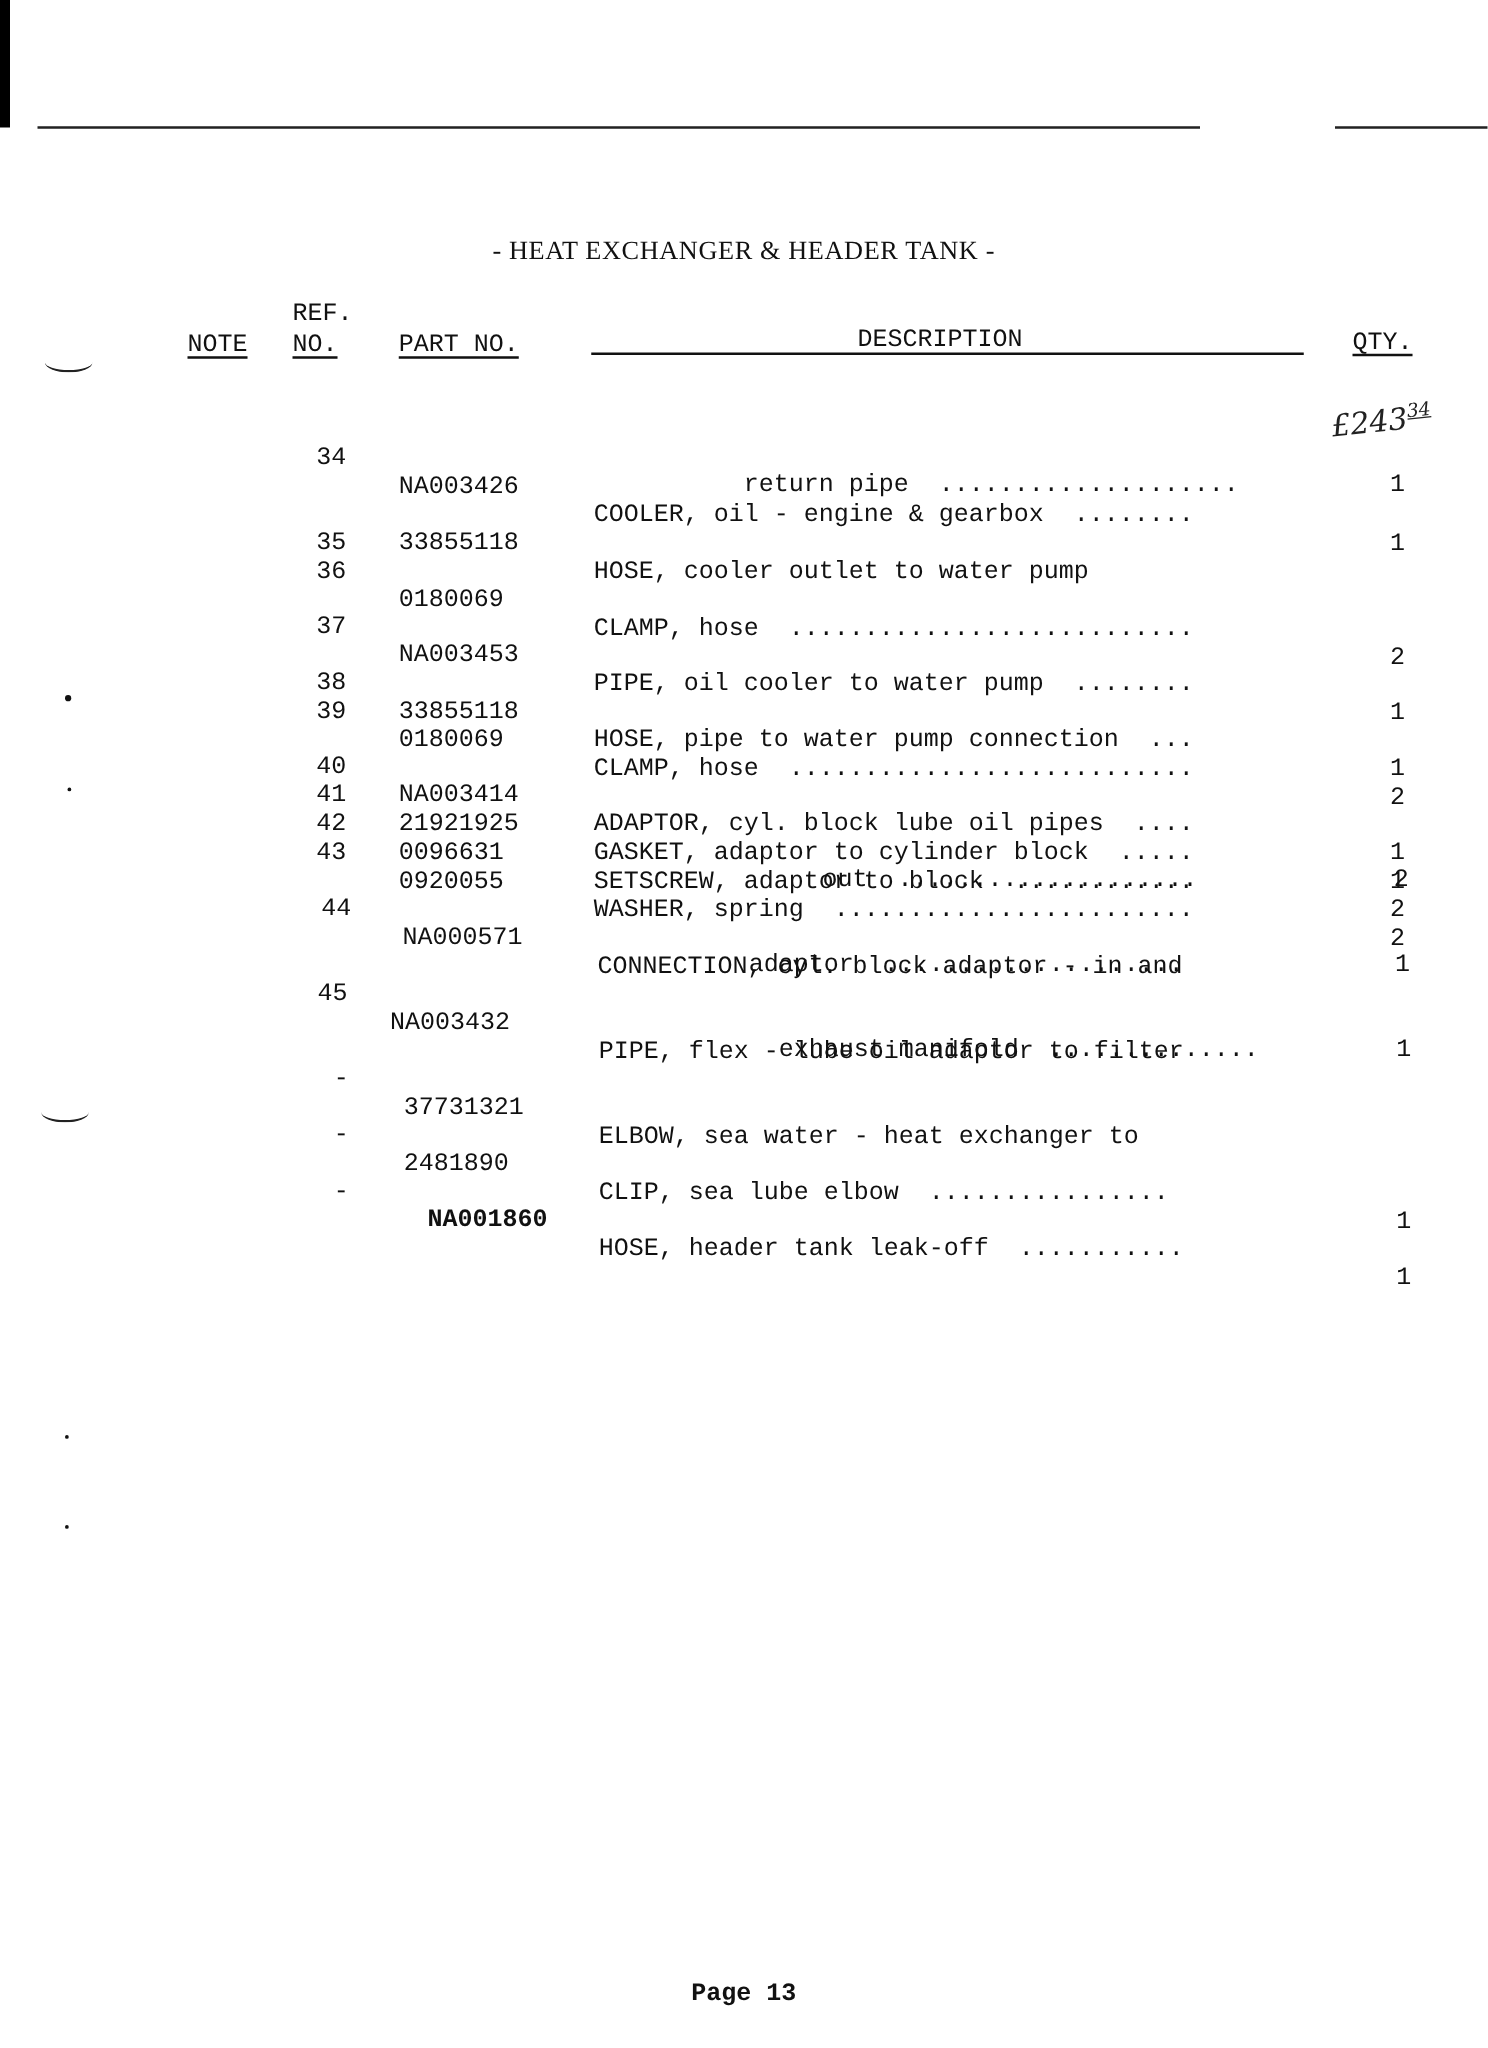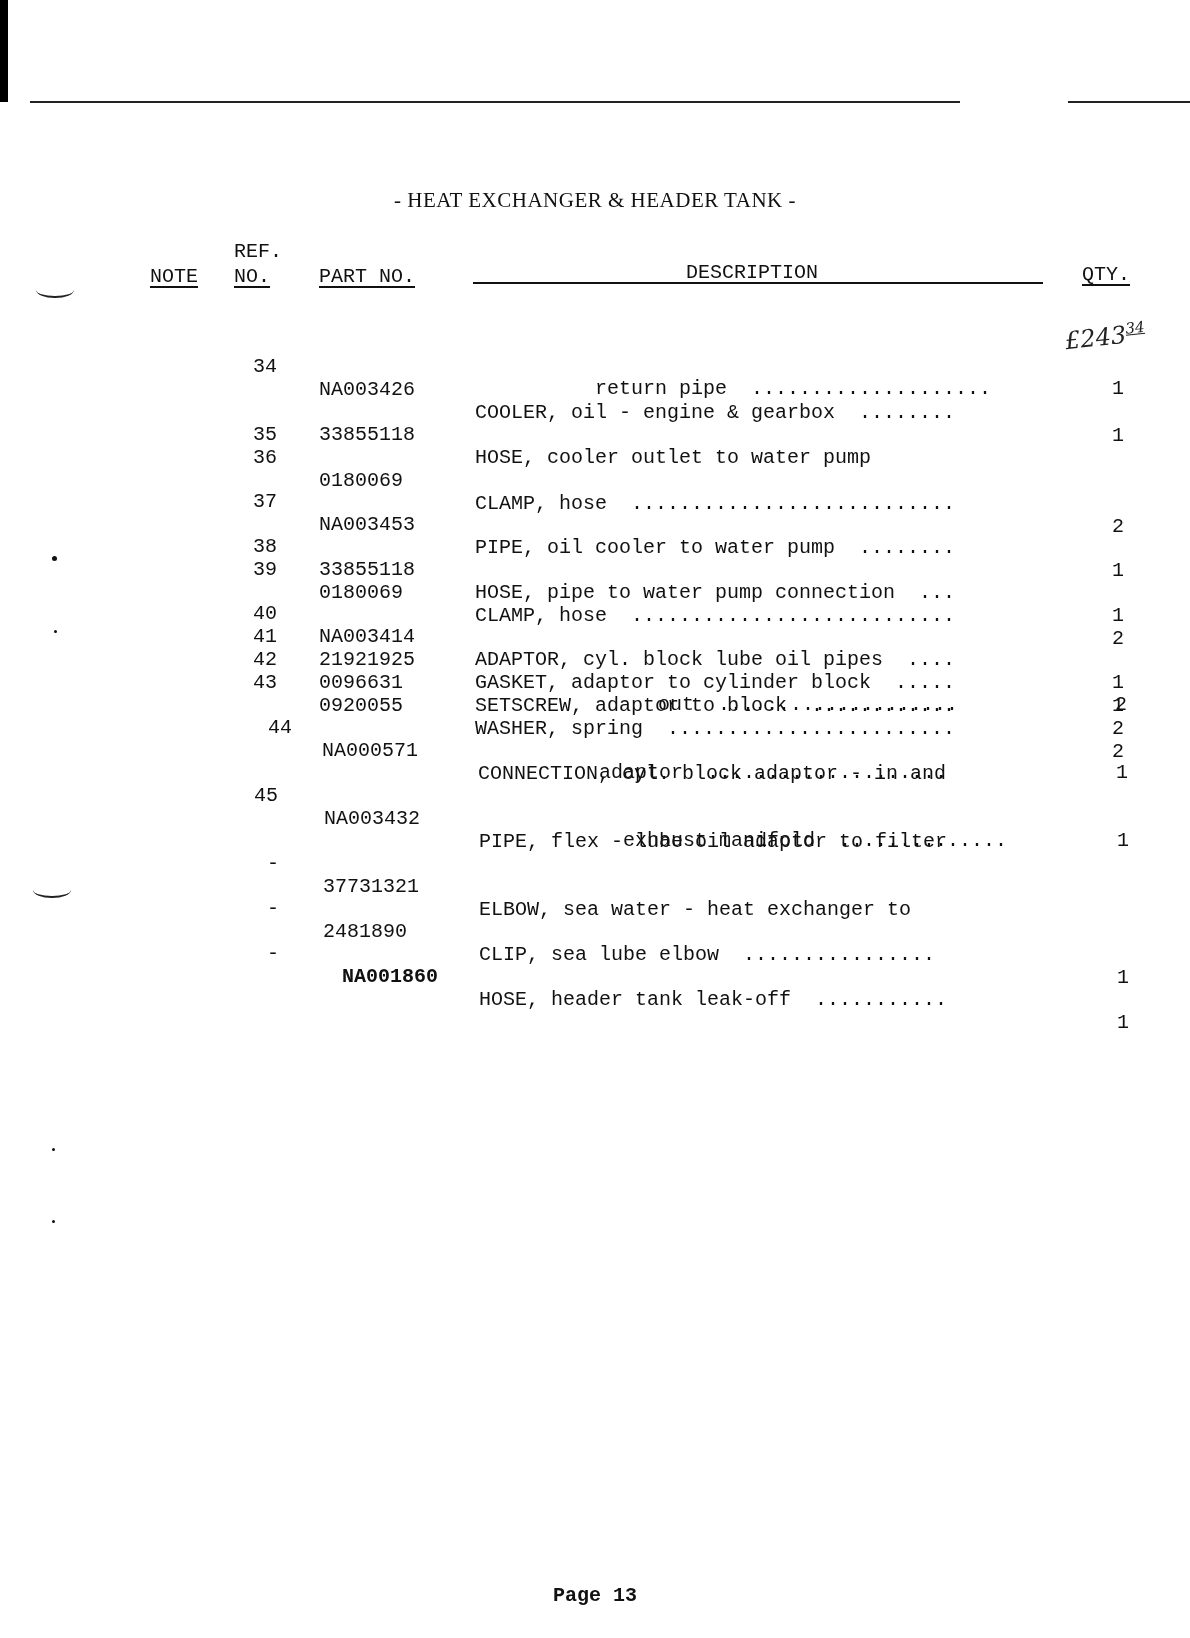--- a/index.html
+++ b/index.html
@@ -110,29 +110,29 @@
     <div class="desc" style="left:475px;">SETSCREW, adaptor to block  ............</div>
     <div class="qty" style="left:1103px;">2</div>
   </div>
   <div class="row" style="top:625px;">
     <div class="ref" style="left:245px;">43</div>
     <div class="part" style="left:319px;text-align:right;">0920055</div>
     <div class="desc" style="left:475px;">WASHER, spring  ........................</div>
     <div class="qty" style="left:1103px;">2</div>
   </div>
   <div class="row" style="top:670px;">
-    <div class="ref" style="left:260px;text-align:center;">44</div>
+    <div class="ref" style="left:249px;text-align:center;">44</div>
     <div class="part" style="left:322px;">NA000571</div>
     <div class="desc" style="left:478px;">CONNECTION, cyl. block adaptor - in and</div>
     <div class="desc" style="left:478px;top:23px;">               out  ....................</div>
     <div class="qty" style="left:1106px;top:23px;">2</div>
   </div>
   <div class="row" style="top:738px;">
     <div class="ref" style="left:246px;">45</div>
-    <div class="part" style="left:324px;text-align:right;">NA003432</div>
+    <div class="part" style="left:312px;text-align:right;">NA003432</div>
     <div class="desc" style="left:479px;">PIPE, flex - lube oil adaptor to filter</div>
     <div class="desc" style="left:479px;top:23px;">          adaptor  ....................</div>
     <div class="qty" style="left:1107px;top:23px;">1</div>
   </div>
   <div class="row" style="top:806px;">
     <div class="ref" style="left:253px;">-</div>
     <div class="part" style="left:323px;">37731321</div>
     <div class="desc" style="left:479px;">ELBOW, sea water - heat exchanger to</div>
     <div class="desc" style="left:479px;top:23px;">            exhaust manifold  ..............</div>
     <div class="qty" style="left:1108px;top:23px;">1</div>

